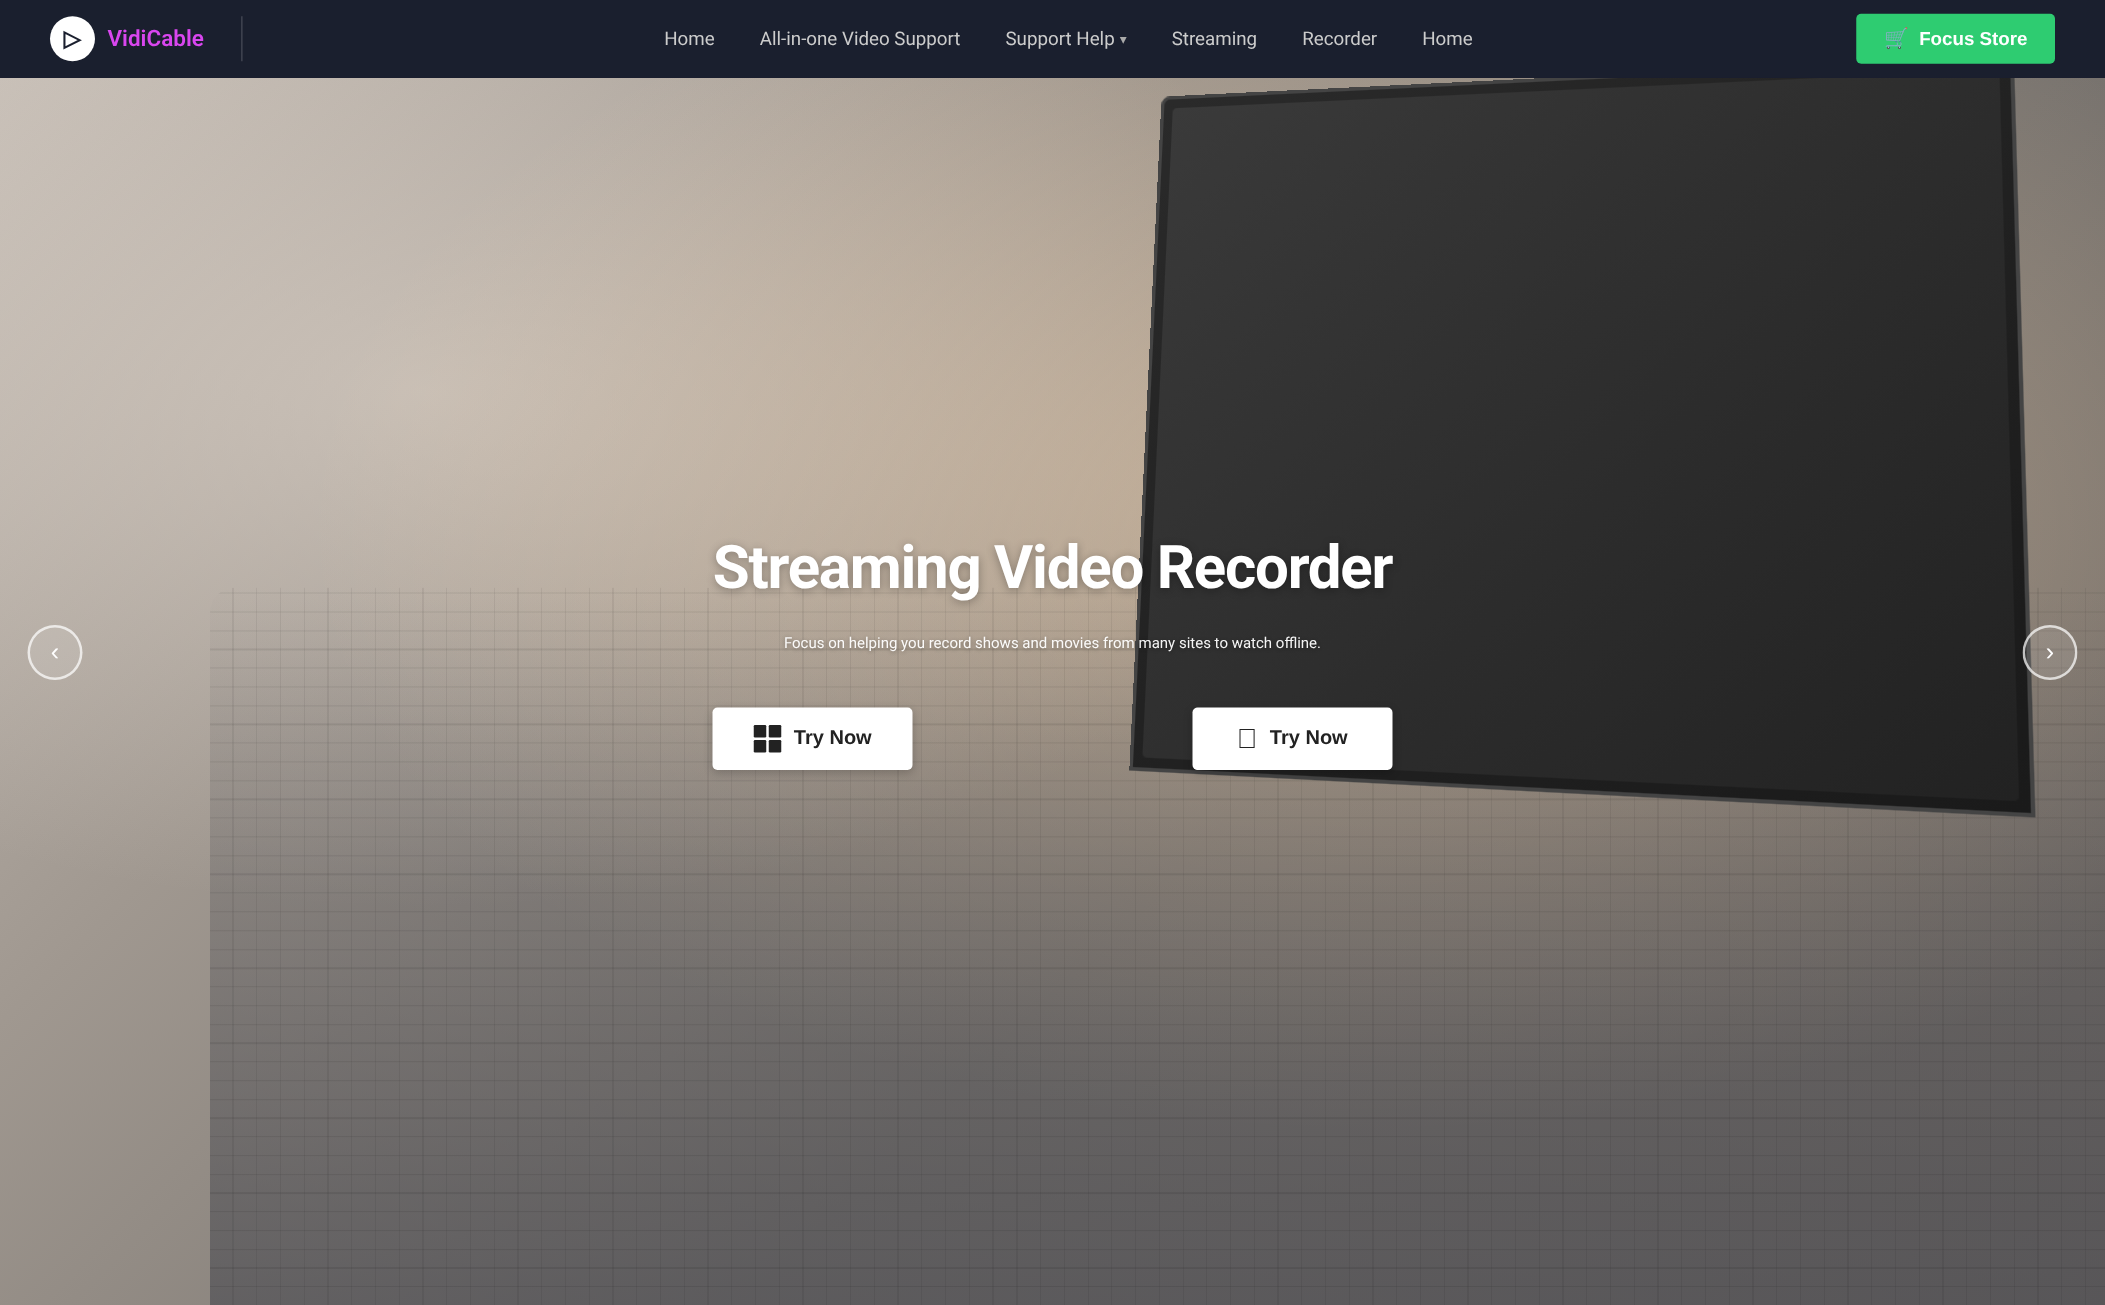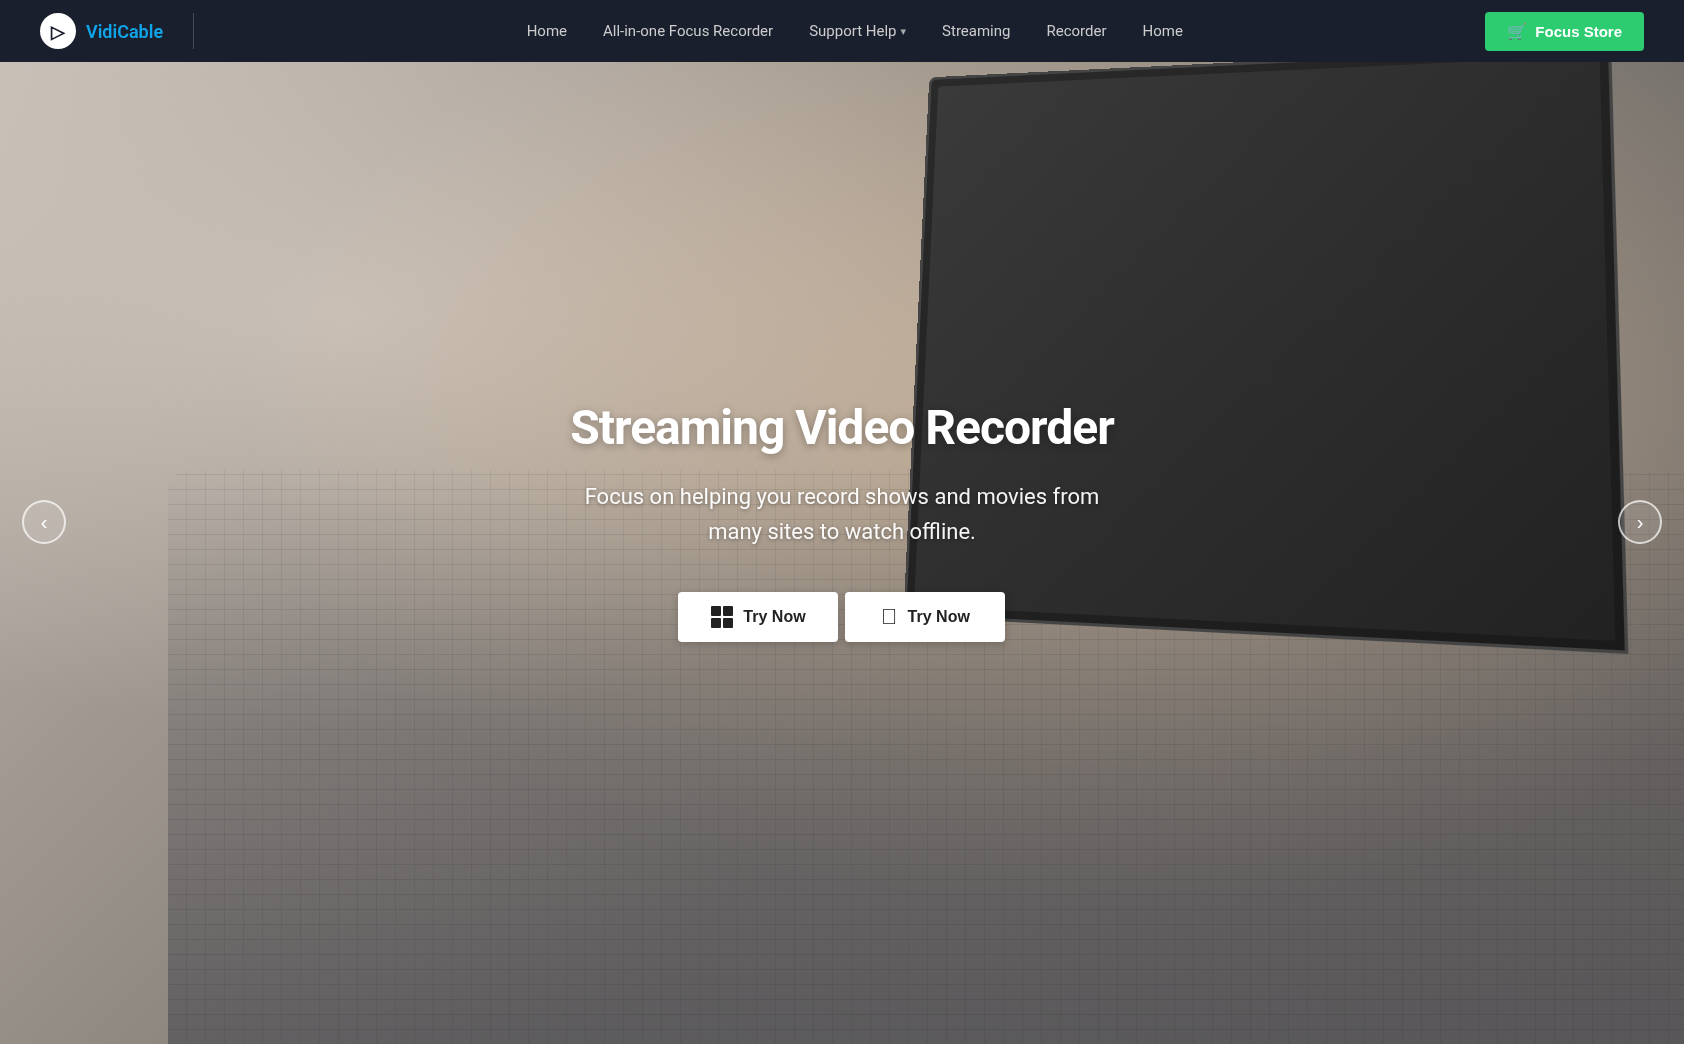--- a/index.html
+++ b/index.html
@@ -31,21 +31,21 @@
       border-radius: 50%;
       background: #fff;
       display: flex;
       align-items: center;
       justify-content: center;
       font-size: 18px;
       color: #1a1f2e;
       font-weight: bold;
     }
     .logo-text {
-      color: #0ea5e9;
+      color: #d946ef;
       font-size: 18px;
       font-weight: 600;
     }
     .nav-links {
       display: flex;
       align-items: center;
       gap: 36px;
       flex: 1;
       justify-content: center;
     }
@@ -172,33 +172,33 @@
     }
     .hero-title {
       font-size: 48px;
       font-weight: 700;
       line-height: 1.1;
       margin-bottom: 24px;
       text-shadow: 0 2px 8px rgba(0,0,0,0.3);
       letter-spacing: -1px;
     }
     .hero-subtitle {
-      font-size: 22px;
+      font-size: 12px;
       line-height: 1.6;
       margin-bottom: 42px;
       max-width: 520px;
       margin-left: auto;
       margin-right: auto;
       text-shadow: 0 1px 4px rgba(0,0,0,0.4);
       opacity: 0.95;
     }
     .hero-buttons {
       display: flex;
       gap: 7px;
-      justify-content: center;
+      justify-content: space-between;
       flex-wrap: wrap;
     }
     .try-btn {
       background: #fff;
       color: #222;
       border: none;
       border-radius: 4px;
       padding: 14px 30px;
       font-size: 16px;
       font-weight: 600;
@@ -255,21 +255,21 @@
 <body>
 
 <nav>
   <div class="nav-logo-area">
     <div class="logo-icon">▷</div>
     <span class="logo-text">VidiCable</span>
   </div>
 
   <div class="nav-links">
     <a class="nav-link">Home</a>
-    <a class="nav-link">All-in-one Focus Recorder</a>
+    <a class="nav-link">All-in-one Video Support</a>
     <a class="nav-link">
       <span>Support Help</span>
       <span class="chevron-icon">▾</span>
     </a>
     <a class="nav-link">Streaming</a>
     <a class="nav-link">Recorder</a>
     <a class="nav-link">Home</a>
   </div>
 
   <button class="nav-store-btn">

